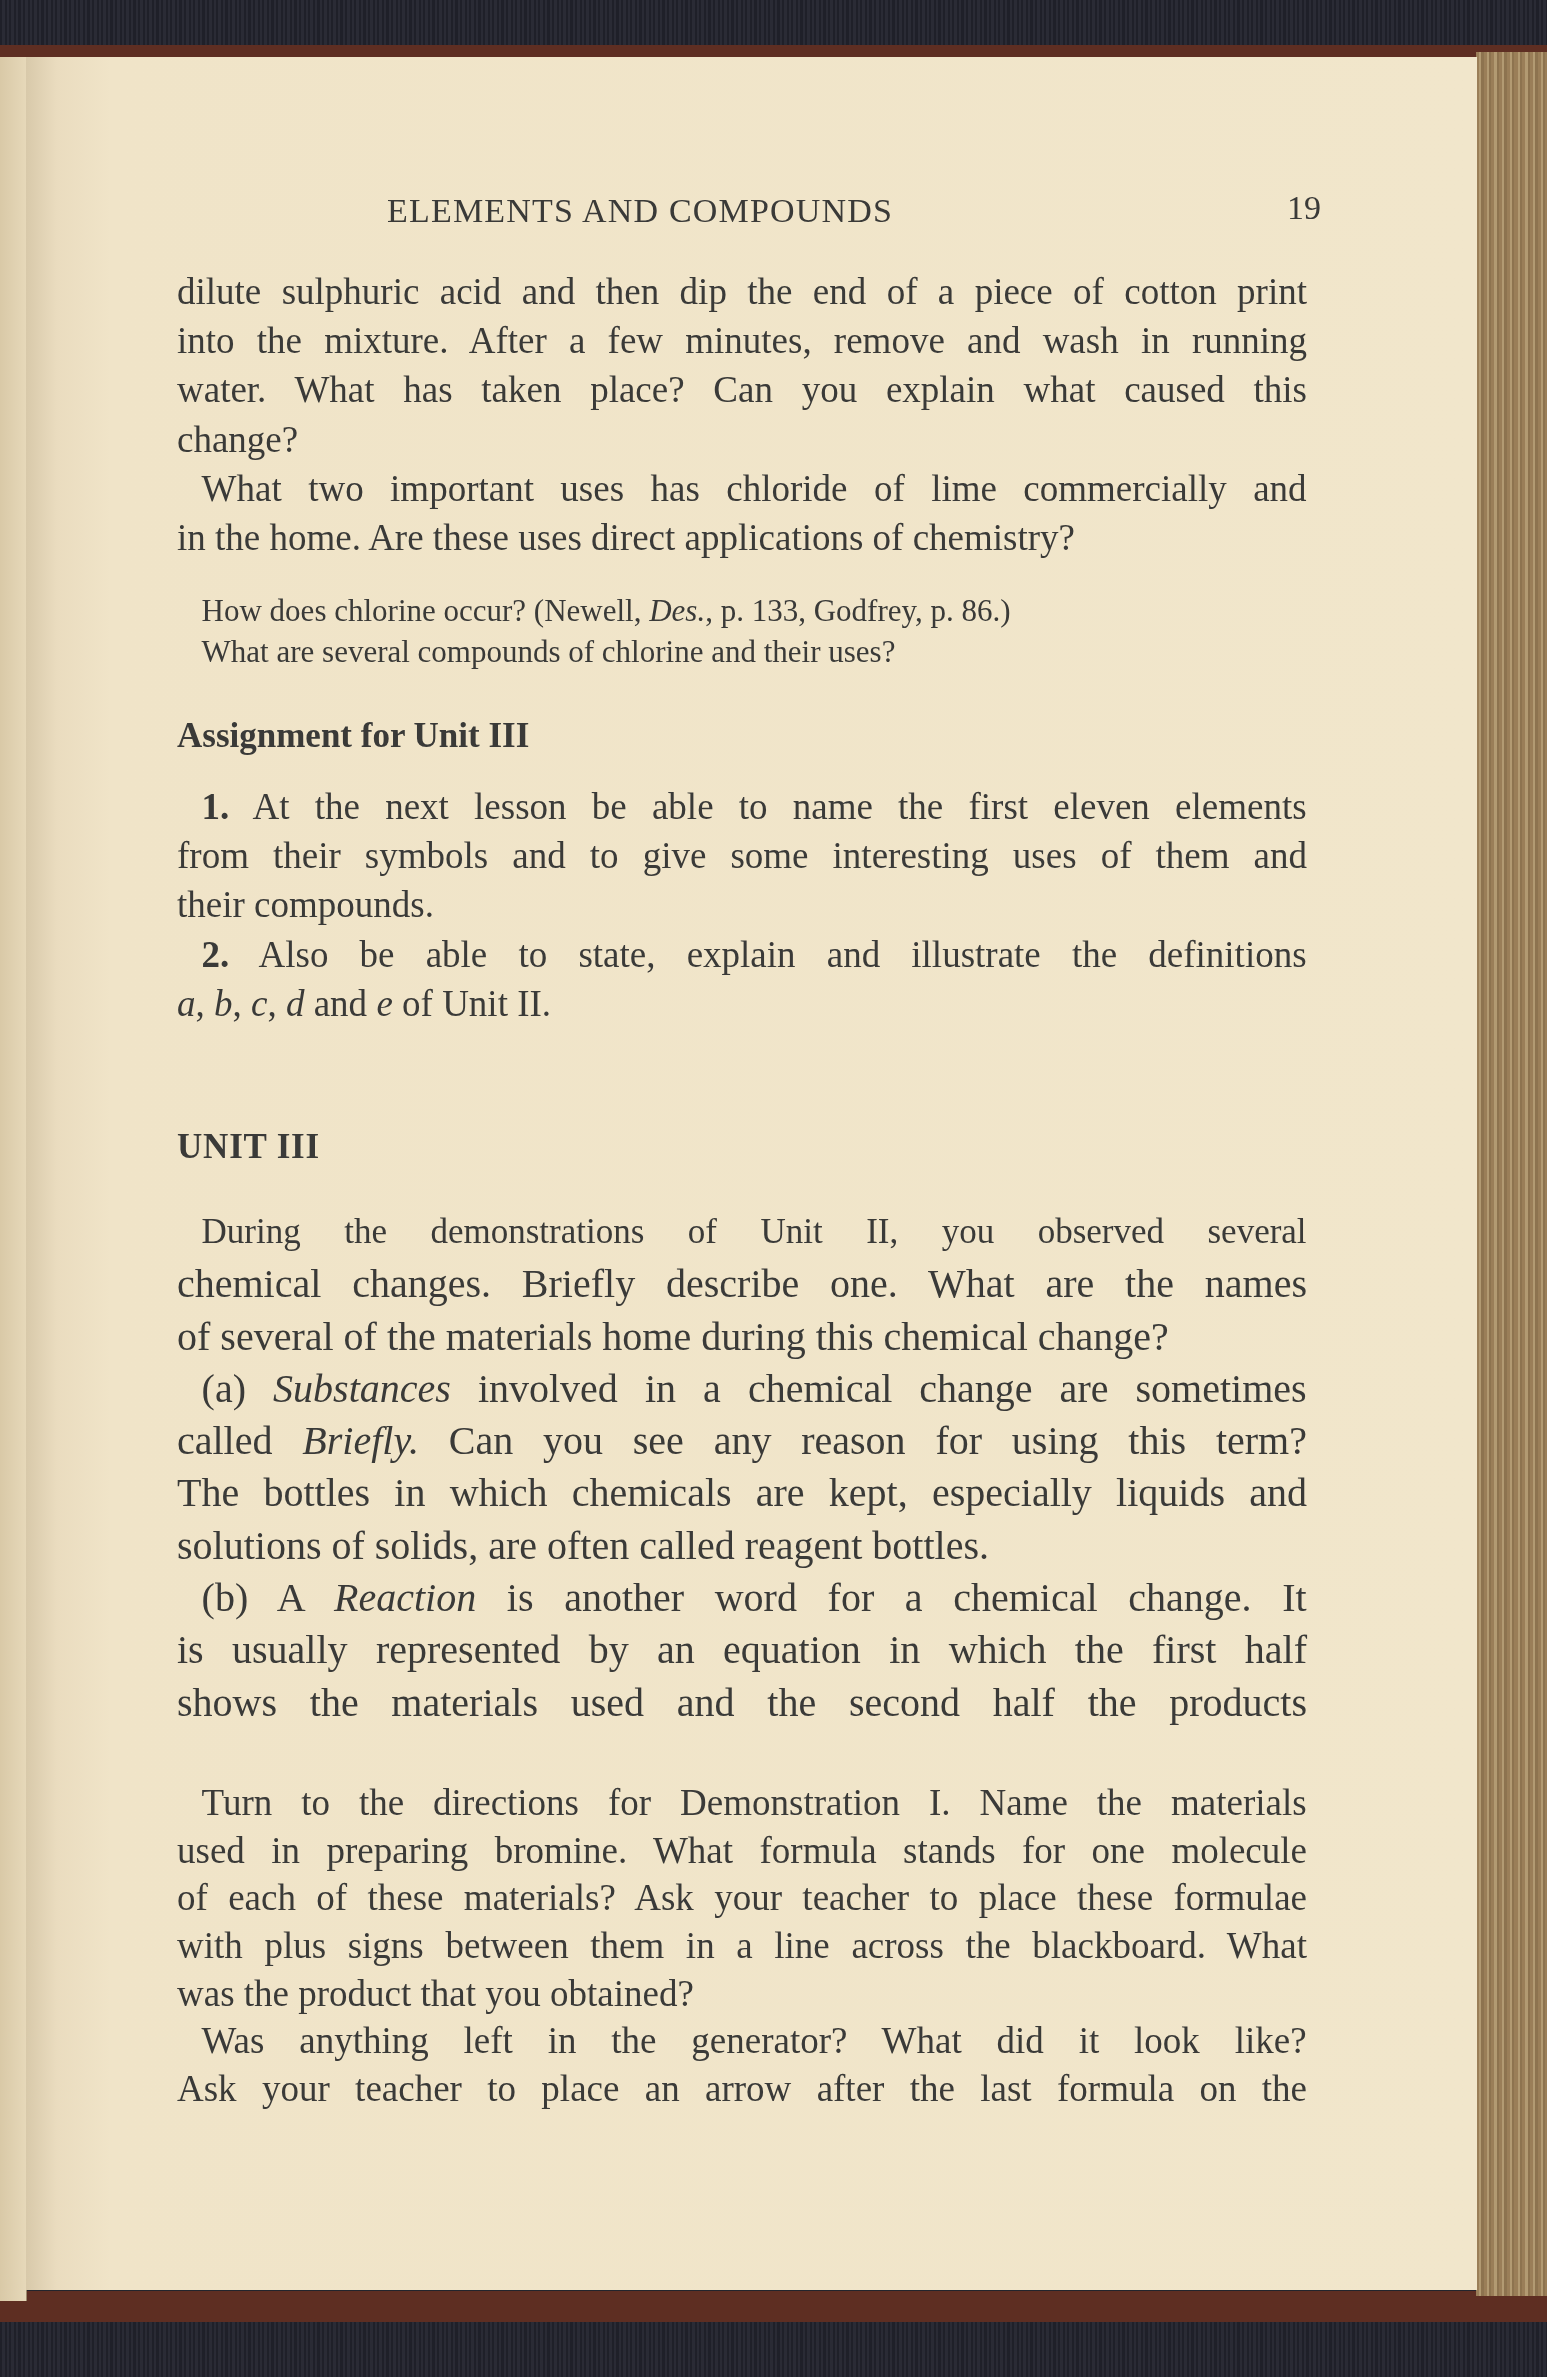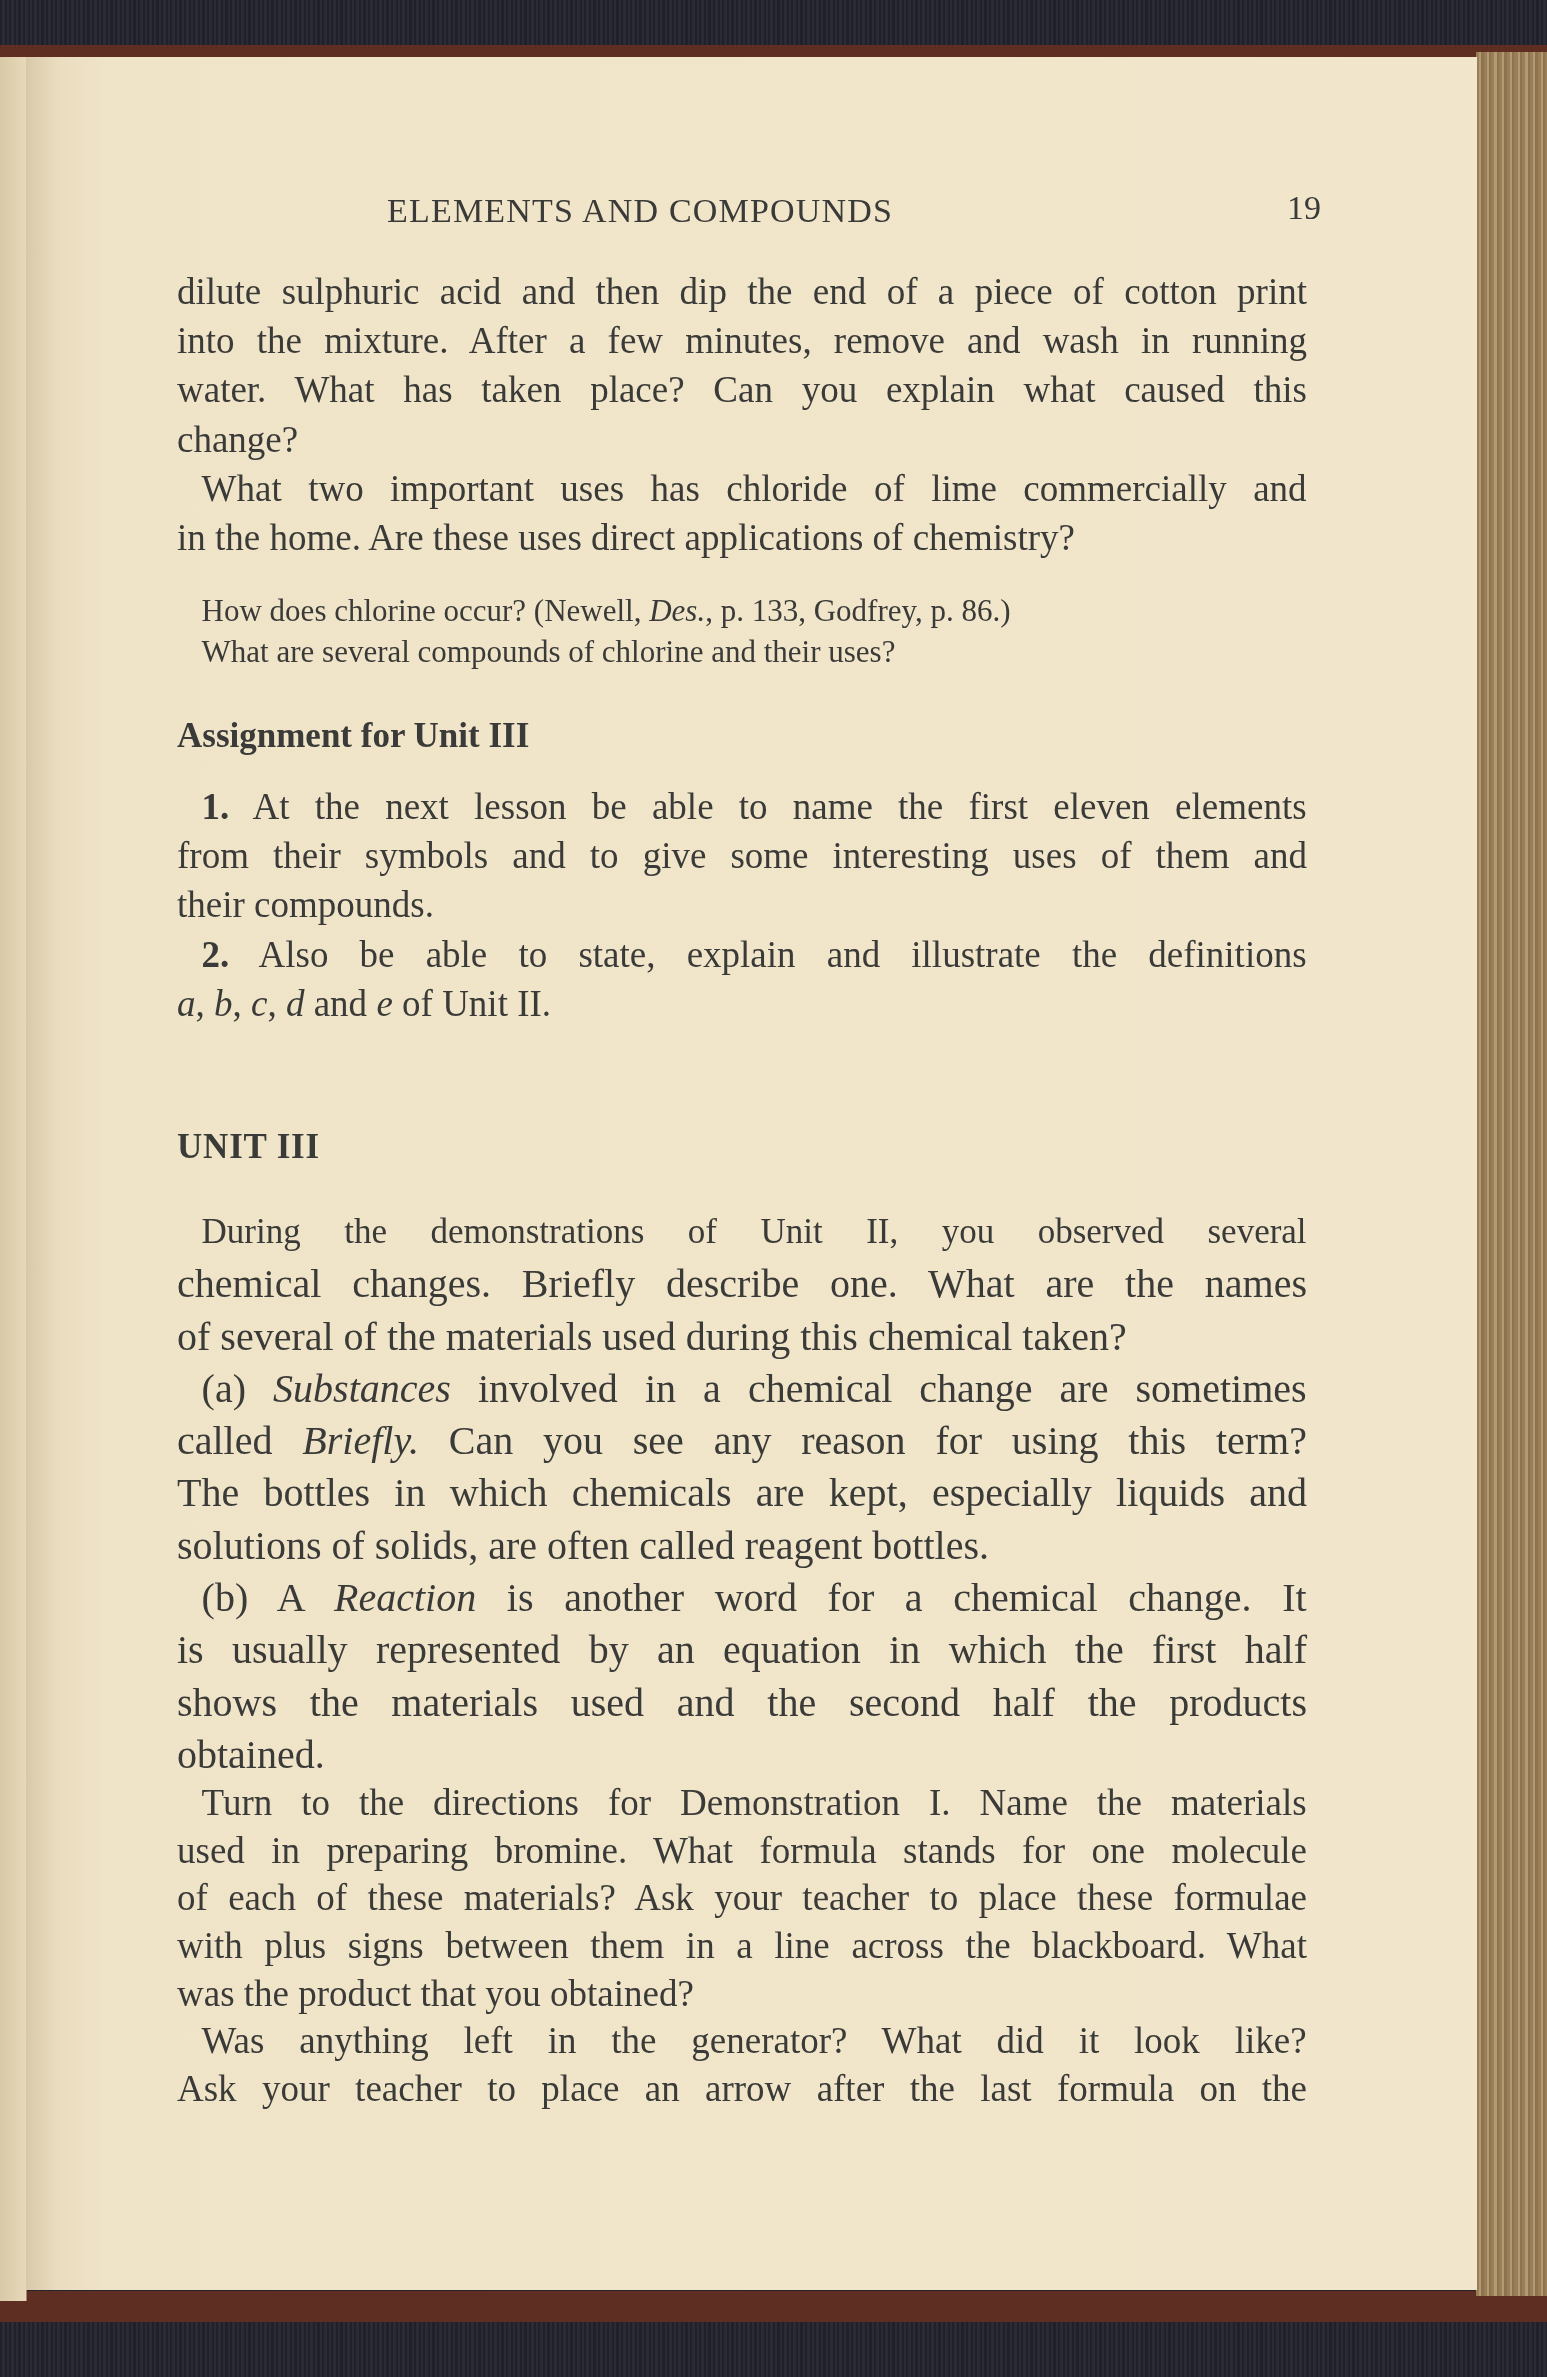--- a/index.html
+++ b/index.html
@@ -86,31 +86,30 @@
   <div class="line body-text justify" style="top:728px; padding-left:24.6px; width:1105px"><span class="num">1.</span> <span>At the next lesson be able to name the first eleven elements</span></div>
   <div class="line body-text justify" style="top:777px">from their symbols and to give some interesting uses of them and</div>
   <div class="line body-text" style="top:826px">their compounds.</div>
   <div class="line body-text justify" style="top:876px; padding-left:24.6px; width:1105px"><span class="num">2.</span> <span>Also be able to state, explain and illustrate the definitions</span></div>
   <div class="line heading-center" style="top:1068px; font-size:35px; letter-spacing:0.8px">UNIT III</div>
 
   <div class="line body-text" style="top:925px"><i>a</i><span>, </span><i>b</i><span>, </span><i>c</i><span>, </span><i>d</i><span> and </span><i>e</i><span> of Unit II.</span></div>
 
   <div class="line body-text justify" style="top:1149px; padding-left:24.6px; width:1105px; font-size:35px; line-height:52px">During the demonstrations of Unit II, you observed several</div>
   <div class="line body-text justify" style="top:1201px; font-size:40px; line-height:52px">chemical changes.  Briefly describe one.  What are the names</div>
-  <div class="line body-text" style="top:1254px; font-size:40px; line-height:52px">of several of the materials used during this chemical taken?</div>
+  <div class="line body-text" style="top:1254px; font-size:40px; line-height:52px">of several of the materials home during this chemical change?</div>
 
   <div class="line body-text justify" style="top:1306px; padding-left:24.6px; width:1105px; font-size:40px; line-height:52px"><span>(a)</span> <i>Substances</i><span> involved in a chemical change are sometimes</span></div>
   <div class="line body-text justify" style="top:1358px; font-size:40px; line-height:52px"><span>called </span><i>Briefly.</i><span>  Can you see any reason for using this term?</span></div>
   <div class="line body-text justify" style="top:1410px; font-size:40px; line-height:52px">The bottles in which chemicals are kept, especially liquids and</div>
   <div class="line body-text" style="top:1463px; font-size:40px; line-height:52px">solutions of solids, are often called reagent bottles.</div>
 
   <div class="line body-text justify" style="top:1515px; padding-left:24.6px; width:1105px; font-size:40px; line-height:52px"><span>(b)</span><span> A </span><i>Reaction</i><span> is another word for a chemical change.  It</span></div>
   <div class="line body-text justify" style="top:1567px; font-size:40px; line-height:52px">is usually represented by an equation in which the first half</div>
   <div class="line body-text justify" style="top:1620px; font-size:40px; line-height:52px">shows the materials used and the second half the products</div>
-  <div class="line body-text" style="top:1672px; font-size:40px; line-height:52px">obtained.</div>
 
   <div class="line body-text justify" style="top:1724px; padding-left:24.6px; width:1105px">Turn to the directions for Demonstration I.  Name the materials</div>
   <div class="line body-text justify" style="top:1772px">used in preparing bromine.  What formula stands for one molecule</div>
   <div class="line body-text justify" style="top:1819px">of each of these materials?  Ask your teacher to place these formulae</div>
   <div class="line body-text justify" style="top:1867px">with plus signs between them in a line across the blackboard.  What</div>
   <div class="line body-text" style="top:1915px">was the product that you obtained?</div>
 
   <div class="line body-text justify" style="top:1962px; padding-left:24.6px; width:1105px">Was anything left in the generator?  What did it look like?</div>
   <div class="line body-text justify" style="top:2010px">Ask your teacher to place an arrow after the last formula on the</div>
 

